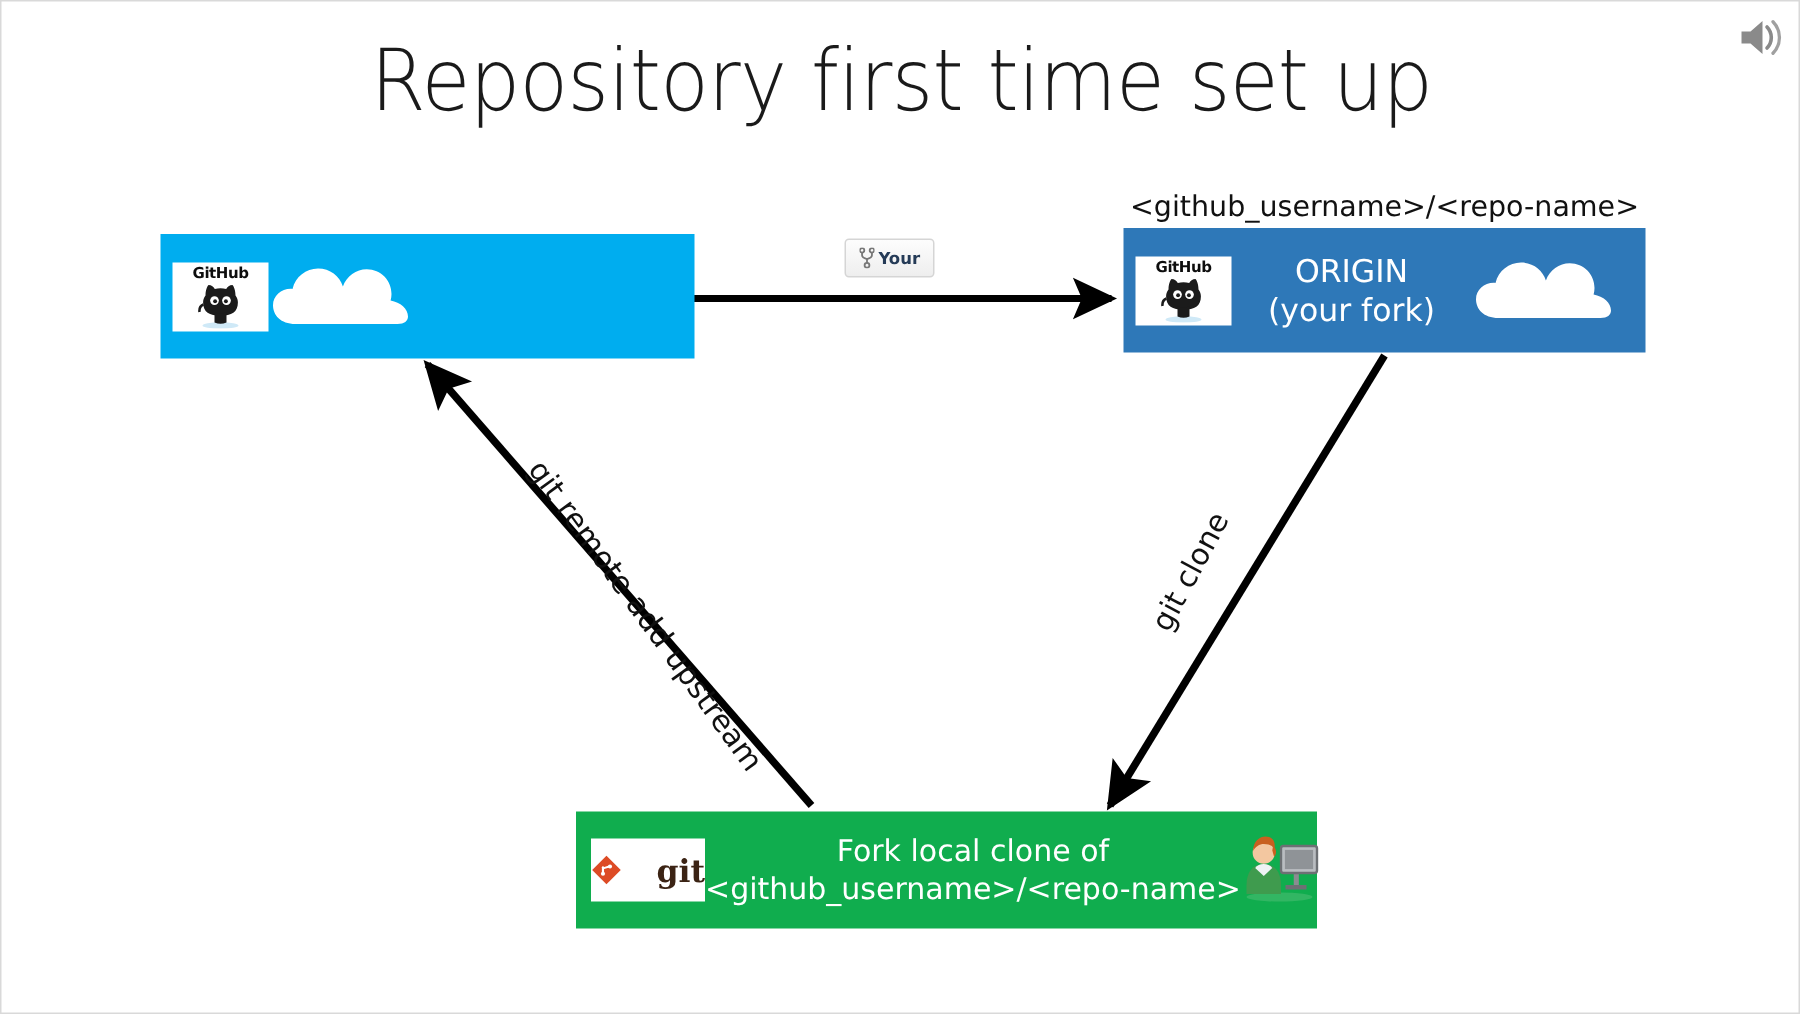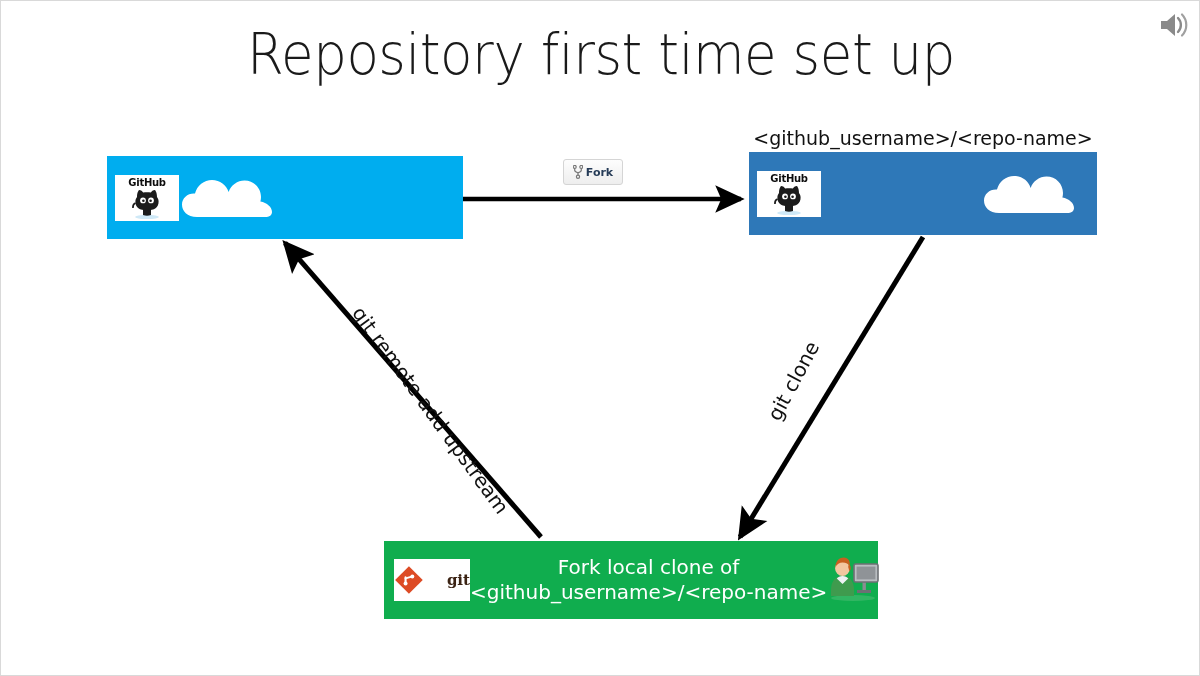--- a/index.html
+++ b/index.html
@@ -152,21 +152,21 @@
     flex: 0 0 auto;
     margin-left: 10px;
     display: flex;
     align-items: center;
     justify-content: center;
     gap: 4px;
   }
   .git-logo .git-word {
     font-family: "DejaVu Serif", serif;
     font-weight: bold;
-    font-size: 15px;
+    font-size: 21px;
     color: #3b2314;
     line-height: 1;
     margin-left: 19px;
   }
 
   
   .cloud {
     flex: 0 0 auto;
     margin-right: 20px;
   }
@@ -292,21 +292,21 @@
   </div>
 
   <div id="fork-button">
     <svg width="10" height="14" viewBox="0 0 10 14" aria-hidden="true">
       <circle cx="1.7" cy="1.9" r="1.5" fill="none" stroke="#777777" stroke-width="1.2"></circle>
       <circle cx="8.3" cy="1.9" r="1.5" fill="none" stroke="#777777" stroke-width="1.2"></circle>
       <circle cx="5" cy="11.8" r="1.6" fill="none" stroke="#777777" stroke-width="1.2"></circle>
       <path d="M1.7 3.6 v1.6 q0 1.6 3.3 2.6 q3.3 -1 3.3 -2.6 v-1.6" fill="none" stroke="#777777" stroke-width="1.2"></path>
       <path d="M5 7.8 v2.5" stroke="#777777" stroke-width="1.2"></path>
     </svg>
-    <span class="fork-label">Fork</span>
+    <span class="fork-label">Your</span>
   </div>
 
   <div class="box-caption" id="origin-caption">&lt;github_username&gt;/&lt;repo-name&gt;</div>
 
   <div class="node-box" id="origin-box">
     <div class="gh-logo">
       <div class="gh-word">GitHub</div>
       <svg width="30" height="31" viewBox="0 0 30 31">
         <ellipse cx="15" cy="29" rx="12" ry="2.2" fill="#cfe9f7"></ellipse>
         <path d="M5 9 C5 4 7 2 7 2 C9 2 10.5 3.4 11.2 4.6 C12.4 4.3 13.6 4.2 15 4.2
@@ -315,20 +315,22 @@
                  C7.6 22.4 3.4 20 3.4 13.6 C3.4 12 3.8 10.5 5 9 Z" fill="#1b1b1b"></path>
         <circle cx="11" cy="12.4" r="2.9" fill="#ffffff"></circle>
         <circle cx="19" cy="12.4" r="2.9" fill="#ffffff"></circle>
         <circle cx="11.4" cy="12.8" r="1.3" fill="#1b1b1b"></circle>
         <circle cx="18.6" cy="12.8" r="1.3" fill="#1b1b1b"></circle>
         <path d="M11 20 q4 2.4 8 0 l0 7 q-4 1.6 -8 0 z" fill="#1b1b1b"></path>
         <path d="M3.6 15 q-3 1.2 -2.6 5" stroke="#1b1b1b" stroke-width="1.7" fill="none"></path>
       </svg>
     </div>
     <div class="node-text">
+      <div>ORIGIN</div>
+      <div>(your fork)</div>
     </div>
     <div class="cloud">
       <svg width="96" height="50" viewBox="0 0 96 50" aria-hidden="true">
         <path d="M18 46 C8 46 3 40 3 33.5 C3 27 9 22 16 22.6 C18 14.5 25 9 33 9
                  C41 9 47.5 14 49.6 21 C52 14 58.5 9.5 65.5 9.5 C75 9.5 82 17 82 26
                  C82 27.5 81.8 29 81.4 30.4 C88 31.6 93 36 93 41 C93 44 90.6 46 86 46 Z" fill="#ffffff"></path>
       </svg>
     </div>
   </div>
 

